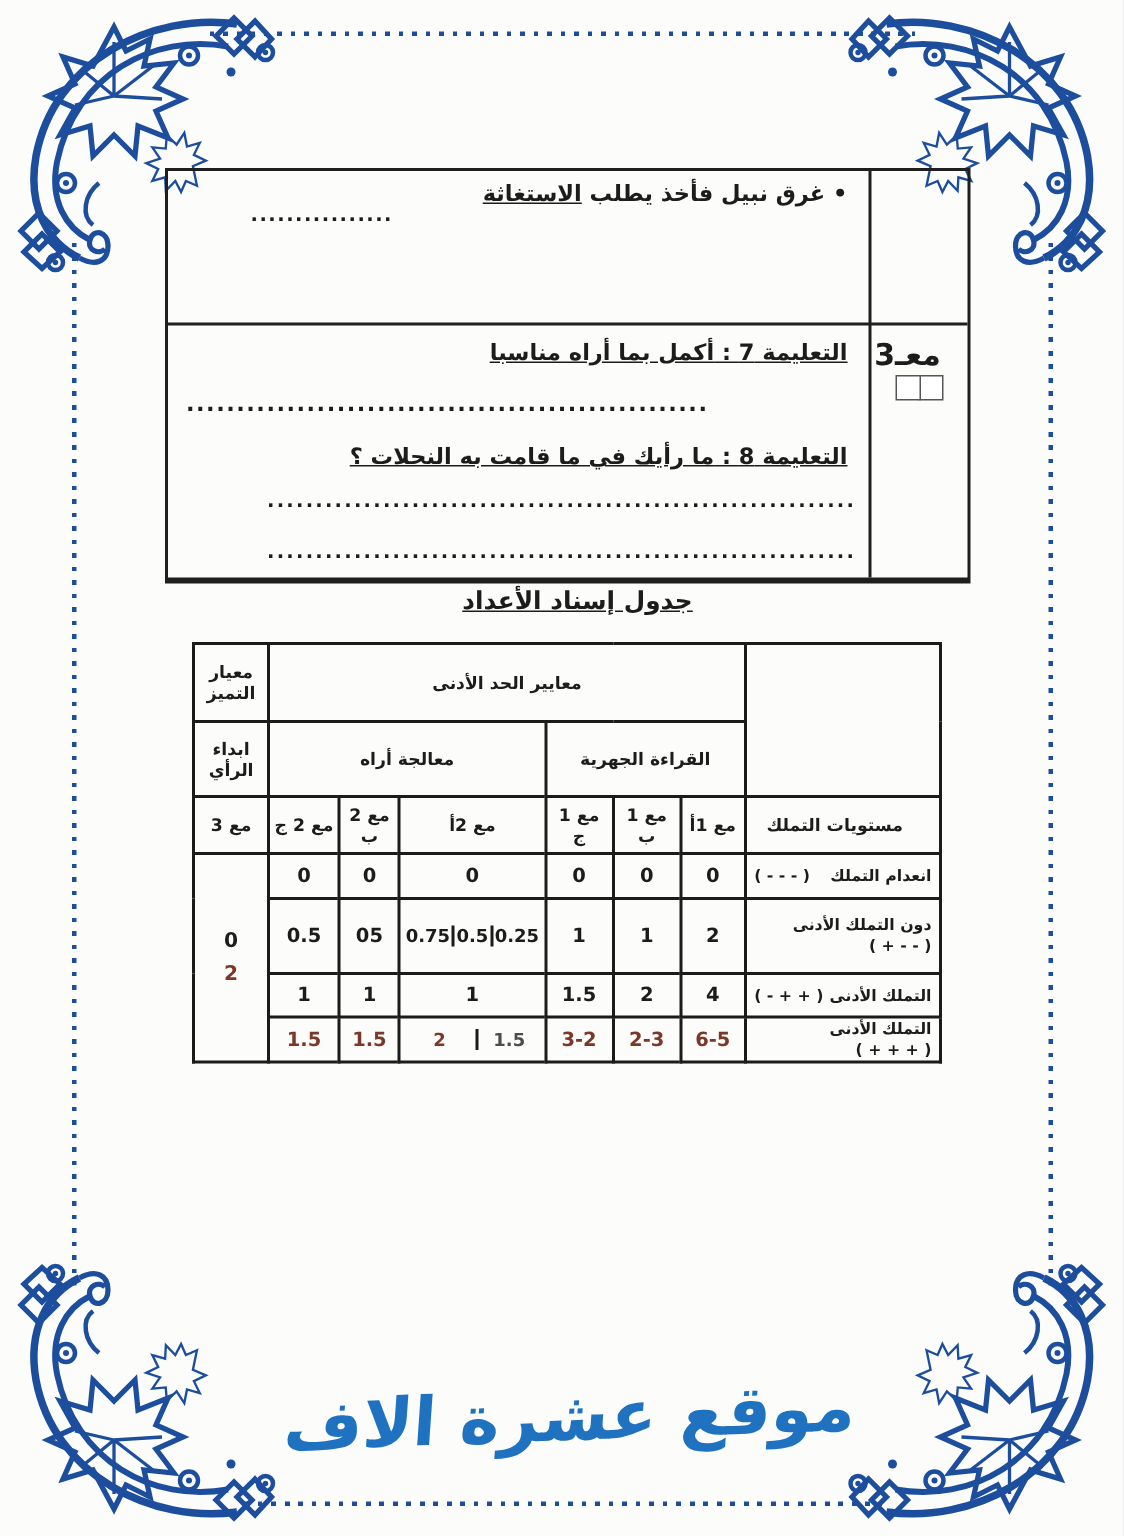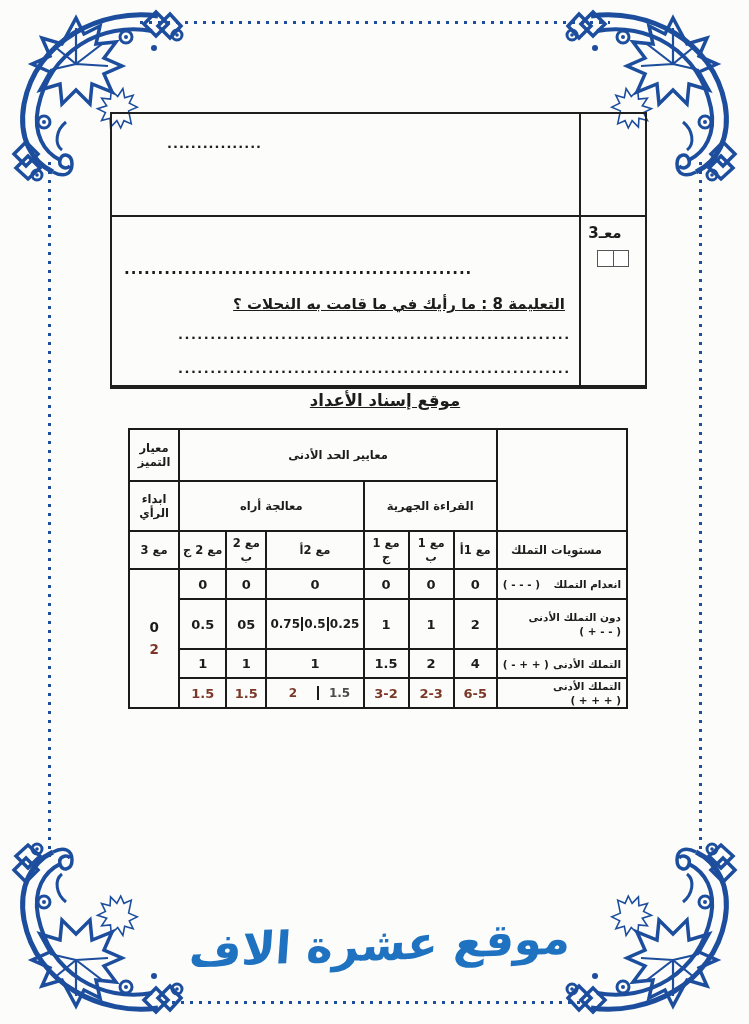--- a/index.html
+++ b/index.html
@@ -29,21 +29,21 @@
   .b1-bullet-line .u{text-decoration:underline;}
   .b1-dots-short{position:absolute;top:22px;left:55px;font-size:13px;font-weight:bold;letter-spacing:1px;direction:ltr;}
   .b1-t7{position:absolute;top:112px;right:80px;font-size:15px;font-weight:bold;text-decoration:underline;white-space:nowrap;}
   .b1-fill{position:absolute;top:146px;right:80px;left:12px;display:flex;font-size:15px;white-space:nowrap;overflow:hidden;}
   .b1-fill .txt{flex:0 0 auto;}
   .b1-fill .dots{flex:1 1 auto;overflow:hidden;font-weight:bold;letter-spacing:1px;direction:ltr;text-align:left;}
   .b1-t8{position:absolute;top:181px;right:80px;font-size:15px;font-weight:bold;text-decoration:underline;white-space:nowrap;}
   .b1-ansdots{position:absolute;left:66px;width:392px;font-size:13px;font-weight:bold;letter-spacing:1.5px;overflow:hidden;white-space:nowrap;direction:ltr;}
   .b1-ansdots.l1{top:213px;}
   .b1-ansdots.l2{top:247px;}
-  .score-label{position:absolute;top:110px;left:0;right:16px;text-align:center;font-size:15px;font-weight:bold;}
+  .score-label{position:absolute;top:110px;left:0;right:16px;text-align:center;font-size:20px;font-weight:bold;}
   .score-squares{position:absolute;top:136px;left:0;right:0;display:flex;justify-content:center;}
   .score-squares span{width:17px;height:17px;border:1.5px solid #555;box-sizing:border-box;background:#fff;}
   .score-squares span + span{margin-right:-1.5px;}
   
   .gtitle{position:absolute;top:391px;left:255px;width:260px;text-align:center;
     font-size:16.5px;font-weight:bold;text-decoration:underline;}
   
   table.grade{position:absolute;left:128px;top:428px;width:500px;border-collapse:collapse;table-layout:fixed;}
   table.grade td{border:2.2px solid #1b1b1b;text-align:center;vertical-align:middle;padding:1px 2px;box-sizing:border-box;}
   table.grade .hd{font-size:11.5px;font-weight:bold;border-radius:13px;}
@@ -125,34 +125,43 @@
   <div class="box1">
     <div class="box1-side">
       <div class="score-label">معـ3</div>
       <div class="score-squares">
         <span></span>
         <span></span>
       </div>
     </div>
     <div class="box1-rowline"></div>
 
+    <div class="b1-bullet-line">
+      <span>•</span>
+      <span>غرق نبيل فأخذ يطلب</span>
+      <span class="u">الاستغاثة</span>
+    </div>
     <div class="b1-dots-short">................</div>
 
+    <div class="b1-t7">
+      <span>التعليمة 7 :</span>
+      <span>أكمل بما أراه مناسبا</span>
+    </div>
     <div class="b1-fill">
       <span class="dots">....................................................</span>
     </div>
     <div class="b1-t8">
       <span>التعليمة 8 :</span>
       <span>ما رأيك في ما قامت به النحلات ؟</span>
     </div>
     <div class="b1-ansdots l1">..........................................................................................</div>
     <div class="b1-ansdots l2">..........................................................................................</div>
   </div>
 
-  <div class="gtitle">موقع إسناد الأعداد</div>
+  <div class="gtitle">جدول إسناد الأعداد</div>
 
   <table class="grade">
     <colgroup>
       <col style="width:130px">
         <col style="width:43px">
         <col style="width:45px">
         <col style="width:45px">
       <col style="width:97px">
         <col style="width:40px">
         <col style="width:47px">

